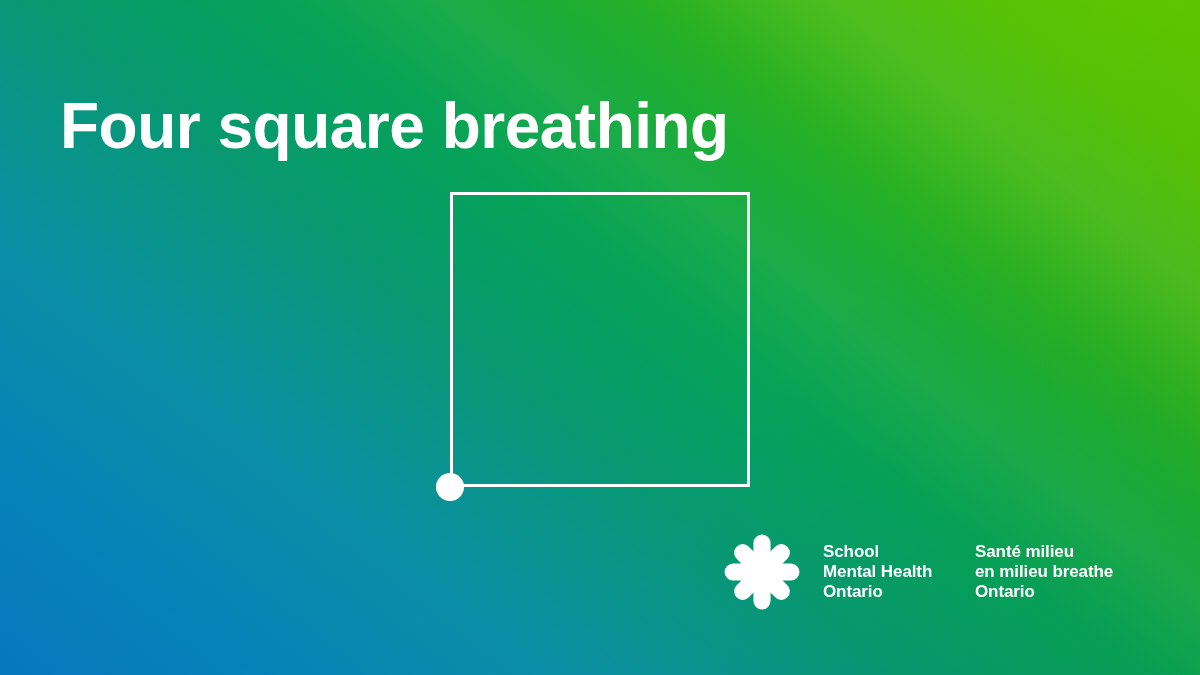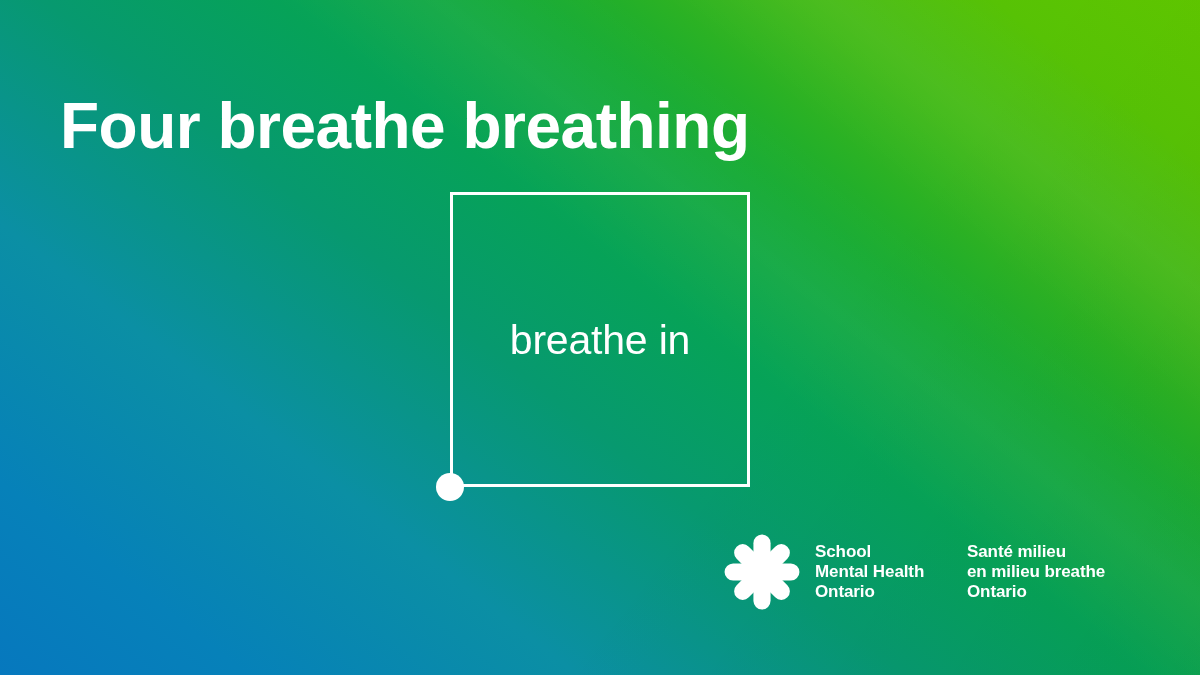--- a/index.html
+++ b/index.html
@@ -94,21 +94,21 @@
     top: 281px; 
   }
 
   
   .logo {
     position: absolute;
     left: 723px;
     top: 533px;
     display: flex;
     align-items: center;
-    gap: 0;
+    gap: 8px;
   }
   .logo-mark {
     width: 78px;
     height: 78px;
     flex: none;
     display: block;
   }
   .logo-text-group {
     display: flex;
     align-items: flex-start;
@@ -126,25 +126,24 @@
   .logo-line { display: block; }
 </style>
 </head>
 <body>
 
 <div id="stage">
 
   <div class="bg"></div>
   <div class="bg-sheen"></div>
 
-  <h1 class="title">Four breathe breathing</h1>
+  <h1 class="title">Four square breathing</h1>
 
   <div class="square-wrap">
     <div class="square-outline"></div>
-    <div class="square-label">breathe in</div>
     <div class="progress-dot"></div>
   </div>
 
   <div class="logo">
 
     <svg class="logo-mark" viewBox="0 0 100 100" aria-hidden="true">
       <g fill="#ffffff">
 
         <circle cx="50" cy="50" r="20"></circle>
 

